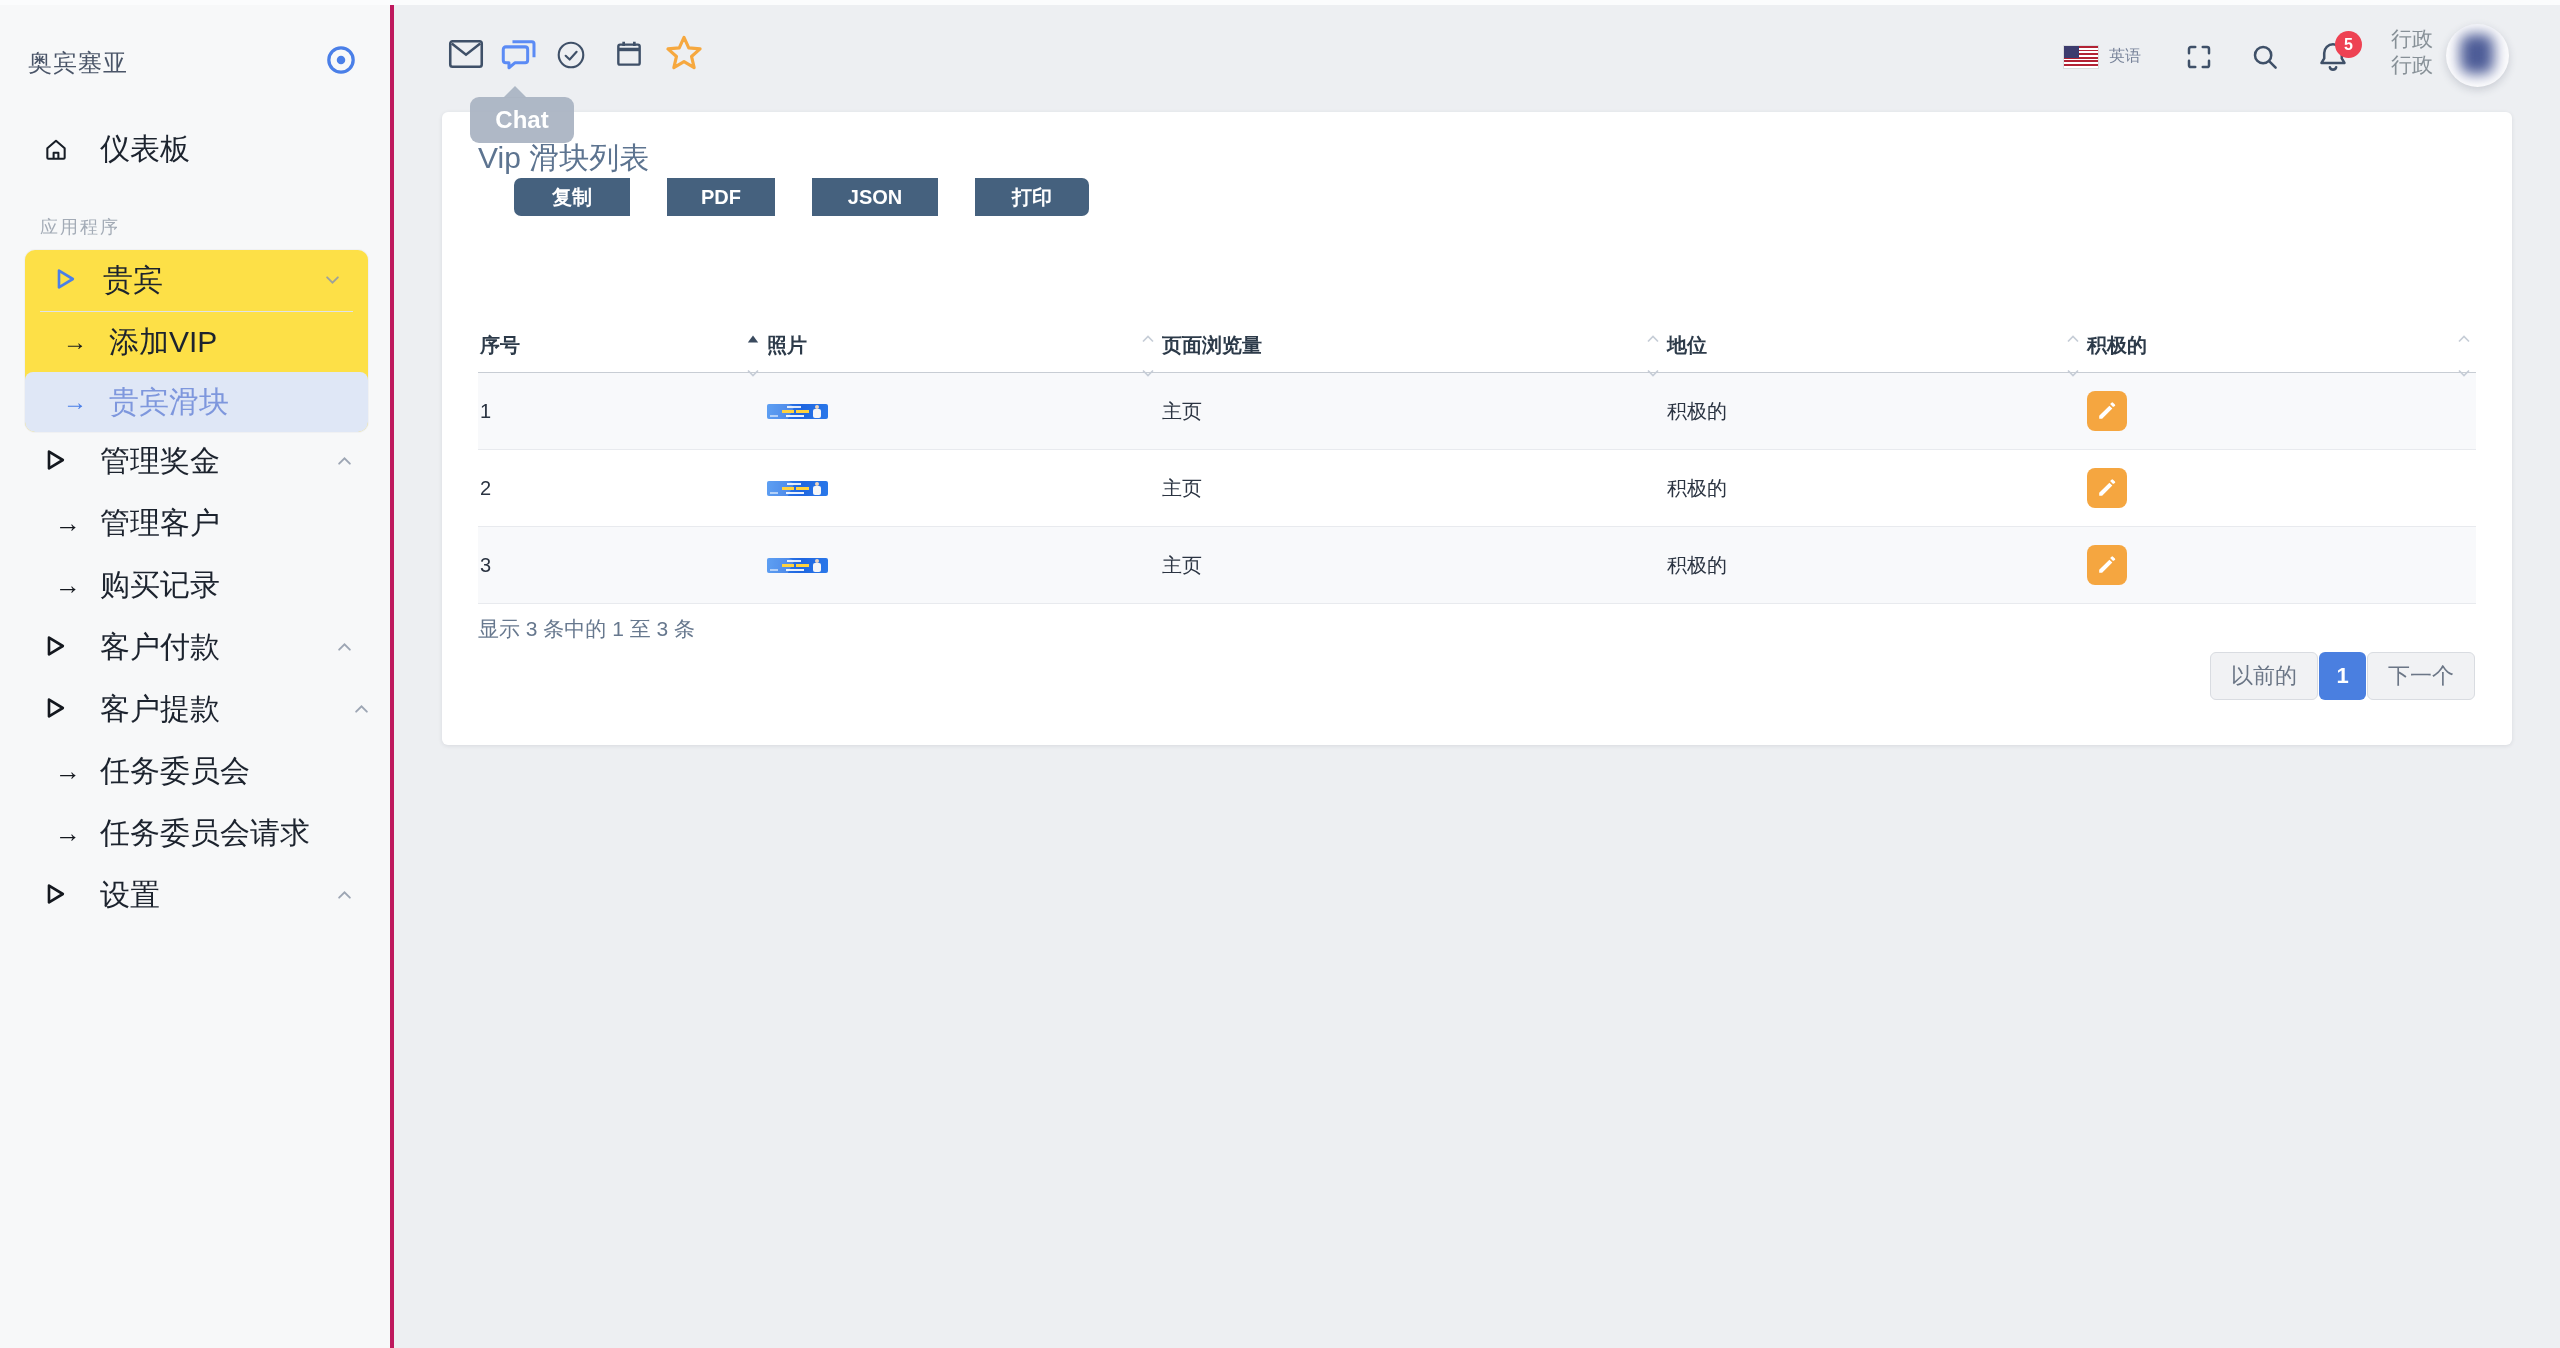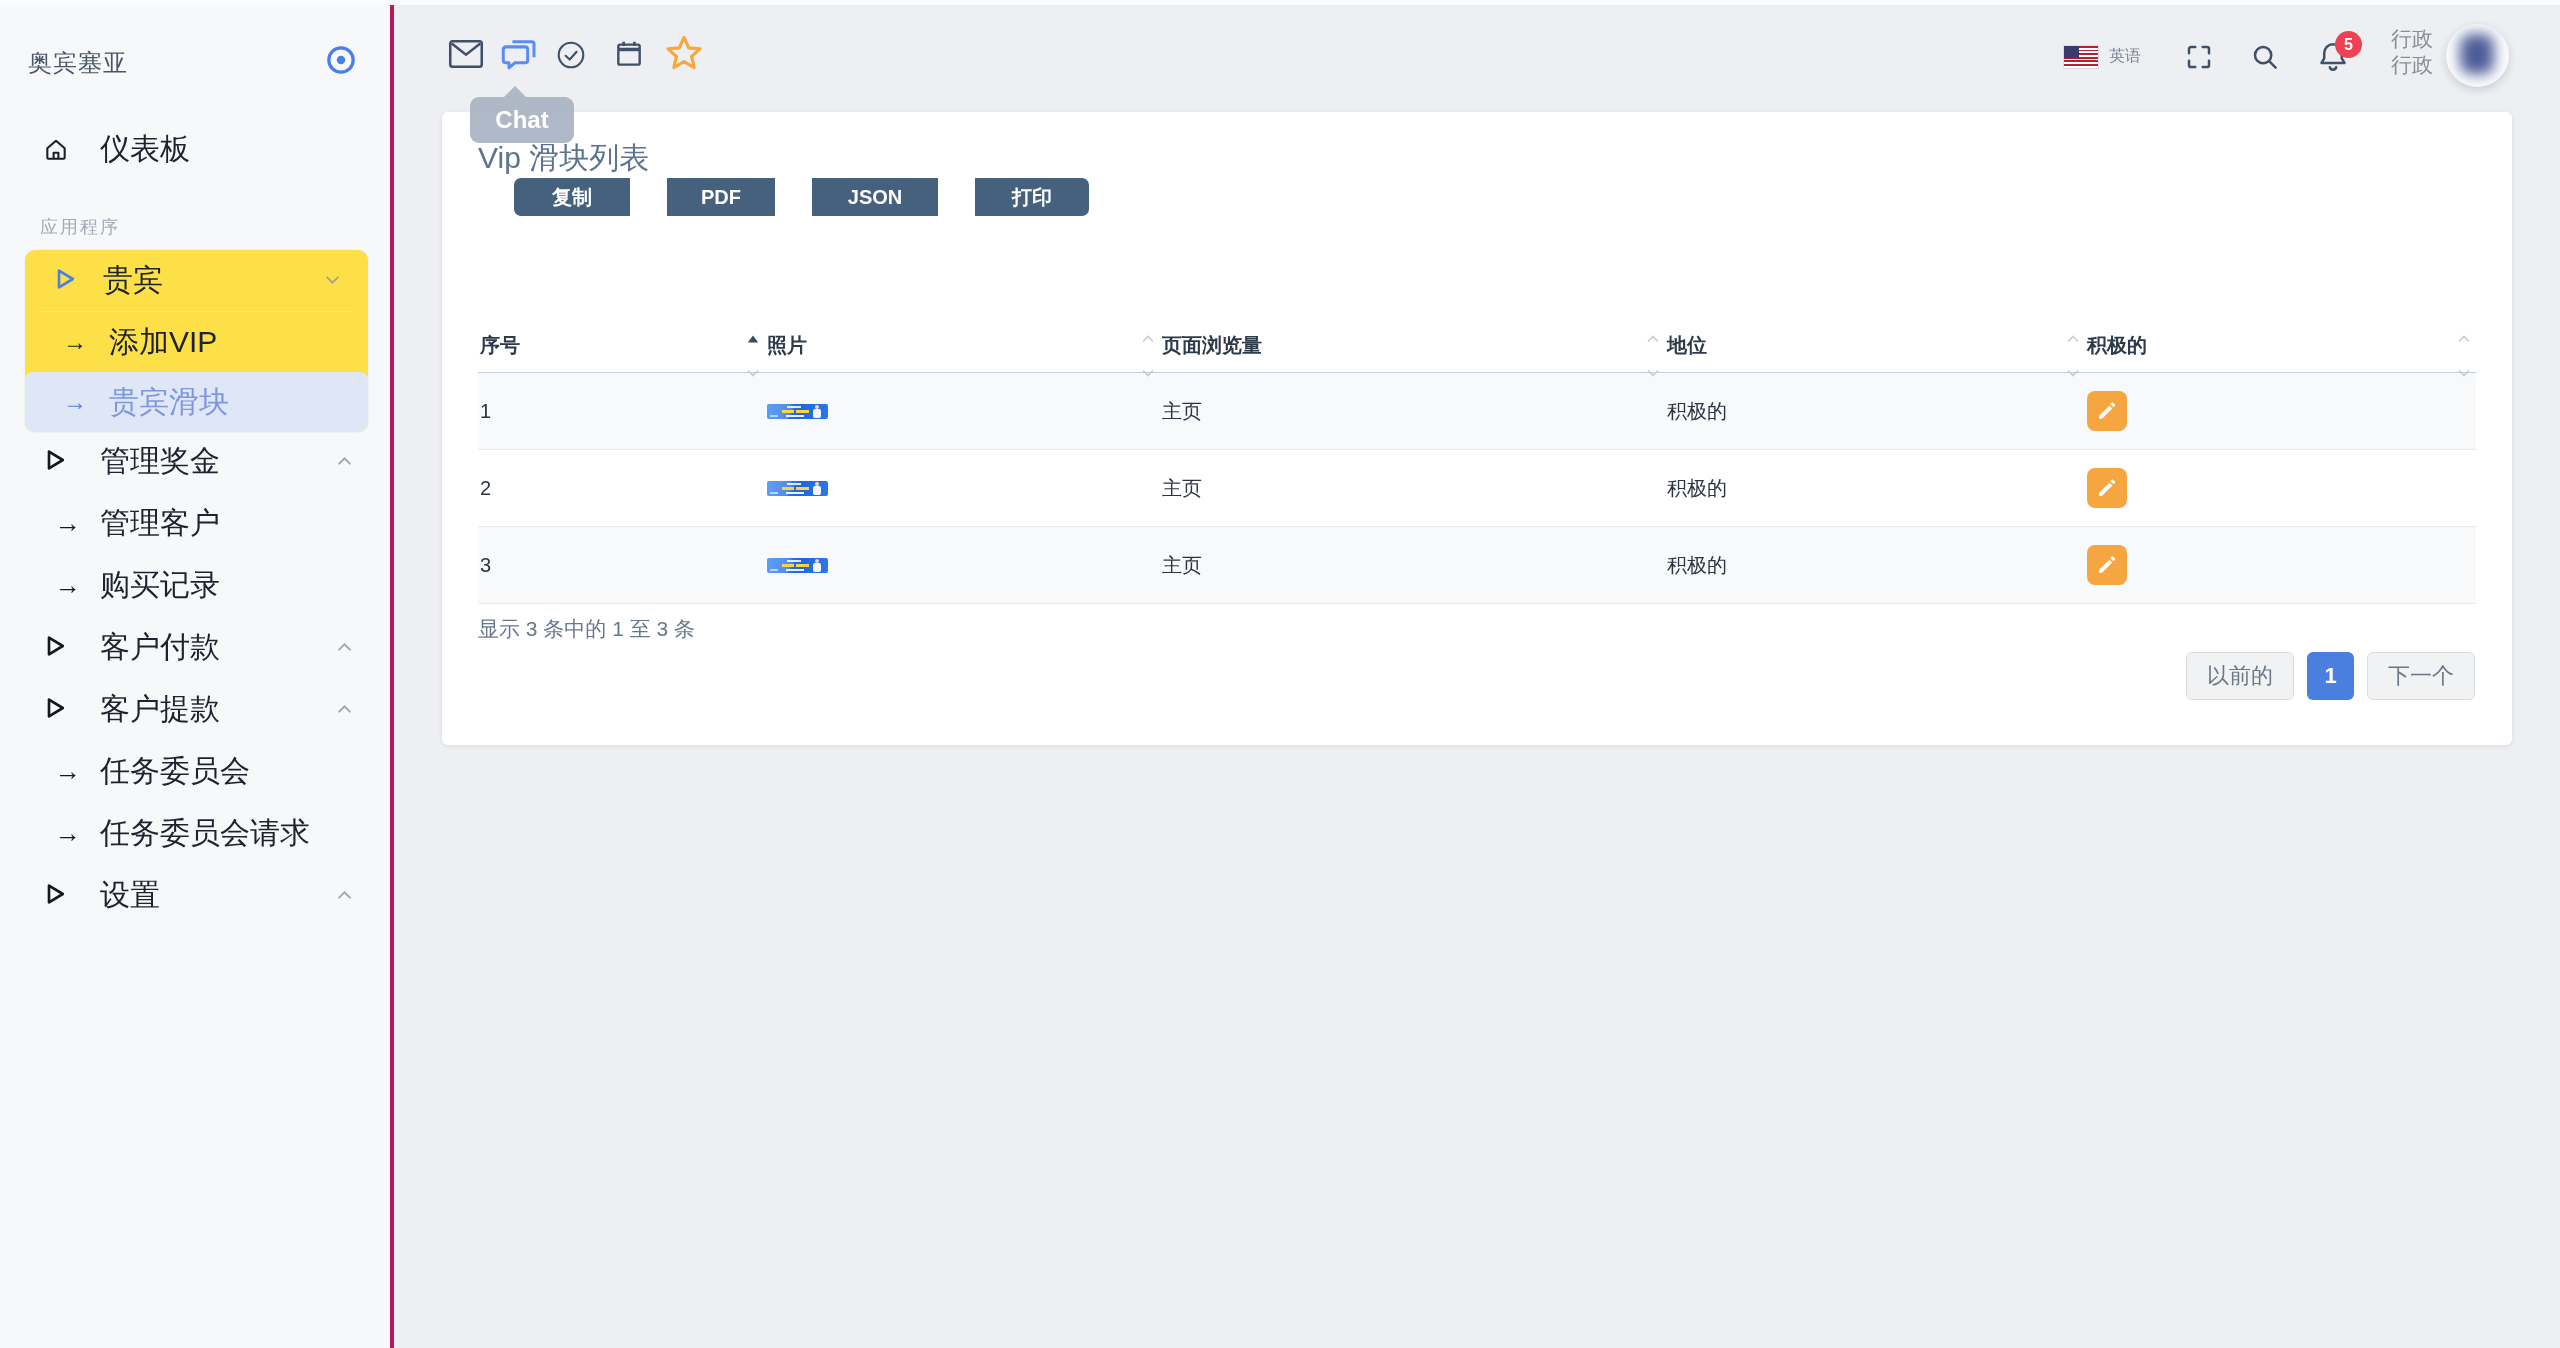--- a/index.html
+++ b/index.html
@@ -30,21 +30,21 @@
   .vip-card .row-head .lbl{left:78px;}
   .vip-card .row-head .chev{right:28px;}
   .vip-divider{position:absolute;left:15px;top:61px;width:313px;height:1px;background:#dfe3e8;}
   .vip-card .row-sub1{top:62px;height:60px;}
   .vip-card .row-sub2{top:122px;height:60px;background:#dfe7f6;border-radius:8px 8px 10px 10px;}
   .vip-card .row-sub1 .arrow,.vip-card .row-sub2 .arrow{left:38px;font-size:24px;}
   .vip-card .row-sub1 .lbl,.vip-card .row-sub2 .lbl{left:84px;}
   .vip-card .row-sub2 .arrow{color:#4a7fe8;}
   .vip-card .row-sub2 .lbl{color:#7e97dd;}
   .menu-item-0{top:428px;} .menu-item-1{top:490px;} .menu-item-2{top:552px;}
-  .menu-item-3{top:614px;} .menu-item-4{top:676px;} .menu-item-5{top:738px;}
+  .menu-item-3{top:614px;} .menu-item-4{top:676px;padding-left:17px;} .menu-item-5{top:738px;}
   .menu-item-6{top:800px;} .menu-item-7{top:862px;}
   .side-item .chev{opacity:.85;}
 
   
   .topbar{position:absolute;left:391px;top:5px;width:2169px;height:100px;}
   .tb-icon{position:absolute;cursor:pointer;}
   .tb-mail{left:57px;top:33px;width:36px;height:32px;}
   .tb-chat{left:107px;top:30px;width:40px;height:38px;}
   .tb-check{left:164px;top:34px;width:32px;height:32px;}
   .tb-cal{left:222px;top:33px;width:32px;height:32px;}
@@ -109,21 +109,21 @@
   .thumb .t3{position:absolute;left:29px;top:6px;width:13px;height:3px;background:#ffd23e;}
   .thumb .t4{position:absolute;left:19px;top:11px;width:18px;height:2px;background:rgba(255,255,255,0.9);}
   .thumb .head{position:absolute;right:9px;top:1px;width:4px;height:4px;border-radius:50%;background:#f0d6bd;}
   .thumb .body{position:absolute;right:7px;top:5px;width:8px;height:9px;border-radius:2px;background:#f5f6f8;}
   .thumb .dot{position:absolute;left:3px;bottom:2px;width:8px;height:2px;background:rgba(255,255,255,0.55);}
 
   .edit-btn{width:40px;height:40px;border:none;border-radius:8px;background:#f5a640;cursor:pointer;
             display:flex;align-items:center;justify-content:center;}
 
   .tbl-info{position:absolute;left:36px;top:503px;font-size:21px;color:#67788e;white-space:nowrap;}
-  .pager{position:absolute;right:37px;top:540px;height:48px;display:flex;gap:13px;}
+  .pager{position:absolute;right:37px;top:540px;height:48px;display:flex;gap:1px;}
   .pg{box-sizing:border-box;height:48px;border-radius:6px;font-size:22px;display:flex;align-items:center;
       justify-content:center;cursor:pointer;white-space:nowrap;}
   .pg.ghost{background:#f1f2f4;border:1px solid #d9dce1;color:#6b7686;padding:0 20px;}
   .pg.active{background:#4a7fe0;color:#ffffff;width:47px;font-weight:600;}
 
   svg{display:block;}
 </style>
 </head>
 <body>
 

